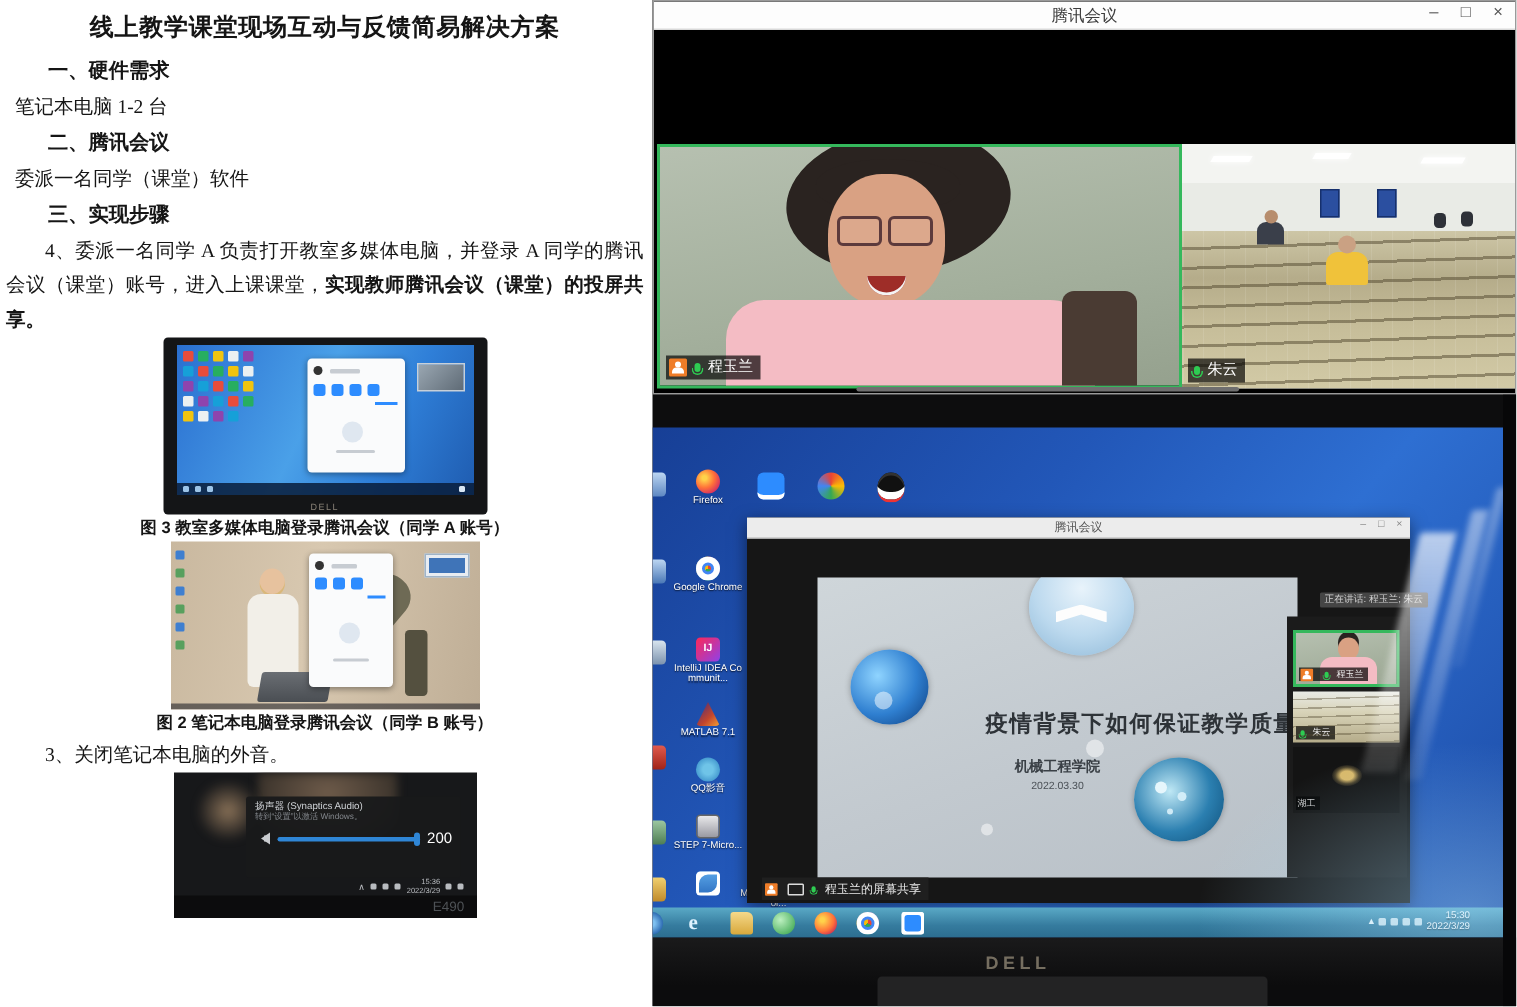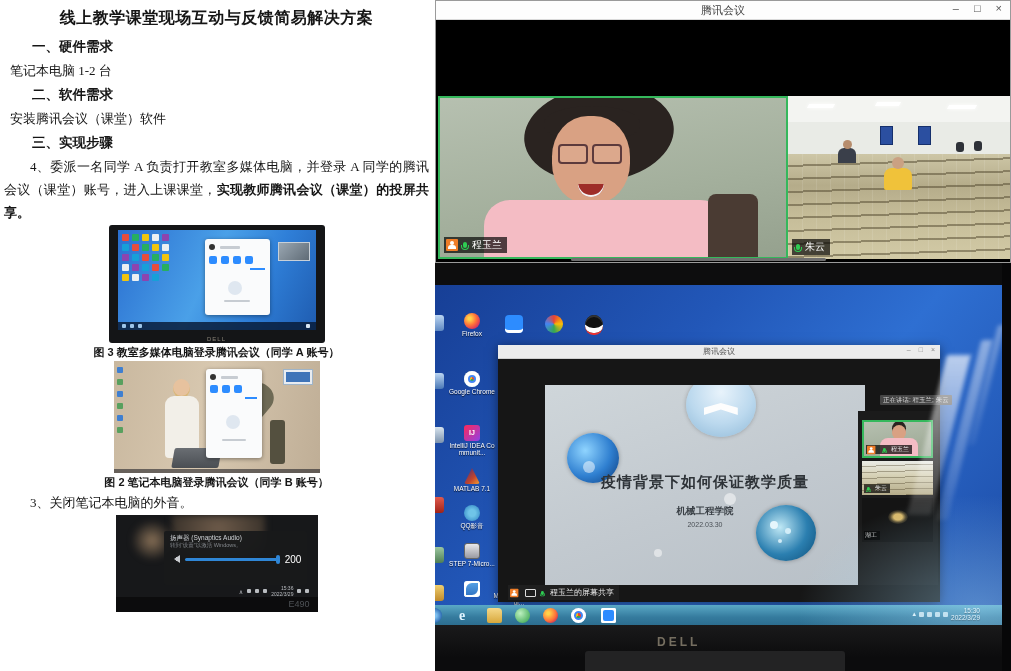--- a/index.html
+++ b/index.html
@@ -115,21 +115,21 @@
   .mwin{position:absolute;left:63px;top:60px;width:442px;height:257px;background:#161616;box-shadow:0 2px 10px rgba(0,0,0,.5);}
   .mwin .tbar{position:relative;height:13px;background:#ececec;border-bottom:1px solid #cfcfcf;}
   .mwin .tbar .t{position:absolute;left:0;right:0;top:1px;text-align:center;font-size:8px;color:#555;}
   .mwin .tbar .c{position:absolute;right:5px;top:1px;display:flex;gap:8px;font-size:7px;color:#888;}
   .slide{position:absolute;left:47px;top:40px;width:320px;height:200px;background:linear-gradient(160deg,#cfd6da 0%,#c2c9cf 55%,#b8c0c7 100%);overflow:hidden;}
   .circle-book{position:absolute;left:44%;top:-6%;width:70px;height:64px;border-radius:50%;background:radial-gradient(circle at 50% 30%,#e8f3fb 0%,#bcd9ee 55%,#8fb9d8 100%);box-shadow:0 0 4px rgba(0,0,0,.25);}
   .circle-book::after{content:"";position:absolute;left:18px;top:30px;width:34px;height:12px;background:#fdfdfd;clip-path:polygon(0 40%,50% 0,100% 40%,100% 100%,50% 55%,0 100%);}
   .circle-orb{position:absolute;left:7%;top:24%;width:52px;height:50px;border-radius:50%;background:radial-gradient(circle at 35% 35%,#8fd4ff 0%,#2f7fd0 55%,#0b3a7a 100%);box-shadow:0 0 4px rgba(0,0,0,.3);}
   .circle-gear{position:absolute;left:66%;top:60%;width:60px;height:56px;border-radius:50%;background:radial-gradient(circle at 40% 40%,#bfe8f5 0%,#2b7fb0 55%,#0d4d77 100%);box-shadow:0 0 4px rgba(0,0,0,.3);}
   .circle-gear::after{content:"";position:absolute;left:14px;top:16px;width:8px;height:8px;border-radius:50%;background:#e6f6fc;box-shadow:14px 6px 0 -1px #d2edf8,6px 16px 0 -2px #cfeaf6;}
-  .sl-title{position:absolute;left:0;right:0;top:44%;text-align:center;font-size:15px;font-weight:bold;color:#2e3338;letter-spacing:1px;}
+  .sl-title{position:absolute;left:0;right:0;top:44%;text-align:right;font-size:15px;font-weight:bold;color:#2e3338;letter-spacing:1px;}
   .sl-org{position:absolute;left:0;right:0;top:60%;text-align:center;font-size:9.5px;font-weight:bold;color:#3a4046;}
   .sl-date{position:absolute;left:0;right:0;top:68%;text-align:center;font-size:7px;color:#4a5056;}
   .dotp{position:absolute;width:12px;height:12px;border-radius:50%;background:rgba(255,255,255,.5);}
   .sharetag{position:absolute;left:10px;bottom:2px;display:flex;align-items:center;gap:3px;background:#1f1f1f;padding:1px 5px 1px 2px;height:13px;}
   .sharetag .tx{color:#e8e8e8;font-size:8px;}
   .scrico{width:9px;height:6px;border:1px solid #ddd;border-radius:1px;}
   .speak{position:absolute;left:382px;top:50px;background:#454545;color:#cfcfcf;font-size:6.5px;line-height:8px;padding:1px 3px;border-radius:1px;white-space:nowrap;}
   .panelbg{position:absolute;left:360px;top:66px;width:80px;height:174px;background:#1b1b1b;}
   .pthumb{position:absolute;left:364px;width:71px;background:#202020;overflow:hidden;}
   .pthumb .tag{position:absolute;left:2px;bottom:2px;display:flex;align-items:center;gap:2px;background:rgba(0,0,0,.7);padding:0 3px 0 1px;height:9px;}
@@ -156,22 +156,22 @@
 </style>
 </head>
 <body>
 
 <div class="canvas">
 
   <section class="doc">
     <div class="doc-title">线上教学课堂现场互动与反馈简易解决方案</div>
     <div class="h">一、硬件需求</div>
     <p class="bp">笔记本电脑 1-2 台</p>
-    <div class="h">二、软件需求</div>
-    <p class="bp">安装腾讯会议（课堂）软件</p>
+    <div class="h">二、腾讯会议</div>
+    <p class="bp">委派一名同学（课堂）软件</p>
     <div class="h">三、实现步骤</div>
     <p class="step"><span>4、委派一名同学 A 负责打开教室多媒体电脑，并登录 A 同学的腾讯会议（课堂）账号，进入上课课堂，</span><b>实现教师腾讯会议（课堂）的投屏共享。</b></p>
 
     <div class="fig fig1">
       <div class="scr">
         <div class="ig">
             <i></i>
             <i></i>
             <i></i>
             <i></i>

